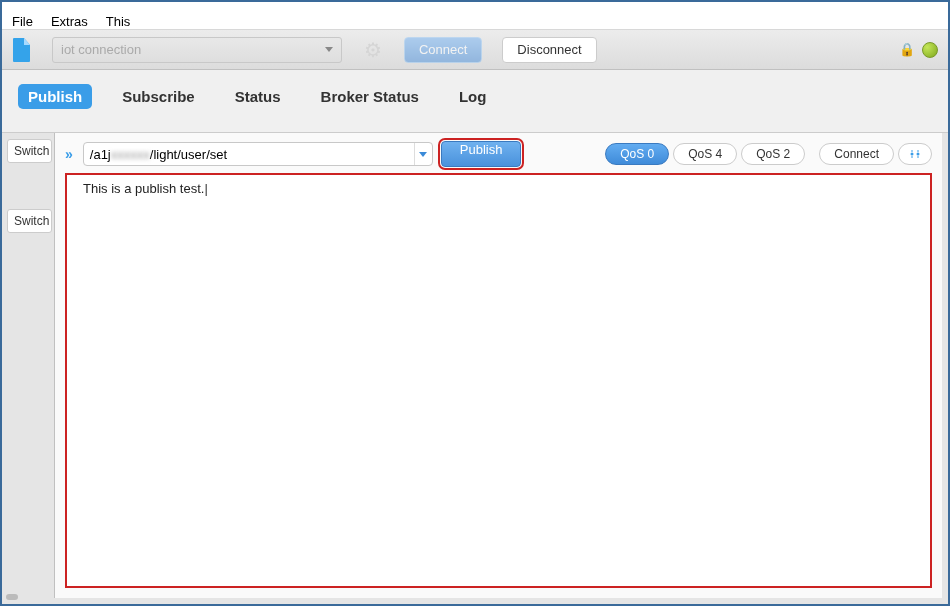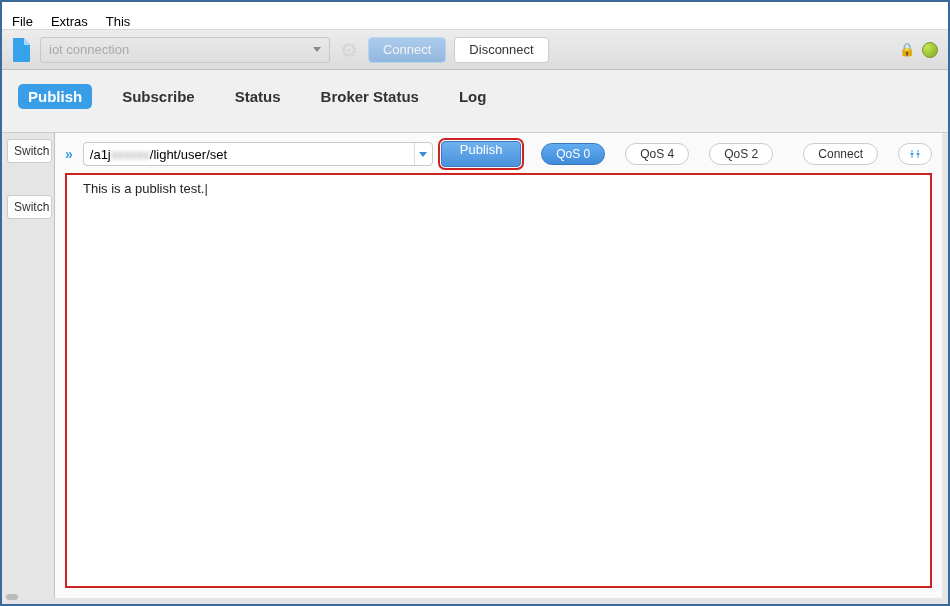--- a/index.html
+++ b/index.html
@@ -20,21 +20,21 @@
       font-size: 13px;
       border-bottom: 1px solid #d8d8d8;
     }
     .menu-item { cursor: pointer; }
     .toolbar {
       background: linear-gradient(#ececec, #dcdcdc);
       height: 40px;
       display: flex;
       align-items: center;
       padding: 0 10px;
-      gap: 8px;
+      gap: 20px;
       border-bottom: 1px solid #c0c0c0;
     }
     .file-icon {
       width: 20px; height: 26px;
       position: relative;
     }
     .file-icon svg { width: 100%; height: 100%; }
     .conn-dropdown {
       flex: 0 0 290px;
       height: 26px;
@@ -102,21 +102,21 @@
       left: 0; right: 0; bottom: 0;
       background: #e5e5e5;
       border-top: 1px solid #ccc;
     }
     .left-panel {
       position: absolute;
       left: 5px; top: 0;
       width: 45px;
       display: flex;
       flex-direction: column;
-      gap: 32px;
+      gap: 46px;
       padding-top: 6px;
     }
     .switch-pill {
       background: #fff;
       border: 1px solid #ccc;
       border-radius: 3px;
       height: 24px;
       font-size: 12px;
       display: flex;
       align-items: center;
@@ -160,21 +160,21 @@
       color: #fff;
       height: 26px;
       padding: 0 18px;
       border-radius: 4px;
       font-size: 13px;
       outline: 2px solid #c22;
       outline-offset: 1px;
     }
     .qos-group {
       margin-left: auto;
-      display: flex; gap: 20px;
+      display: flex; gap: 4px;
       align-items: center;
     }
     .pill {
       height: 22px;
       border-radius: 11px;
       padding: 0 14px;
       font-size: 12px;
       background: #fff;
       border: 1px solid #ccc;
       display: inline-flex;

